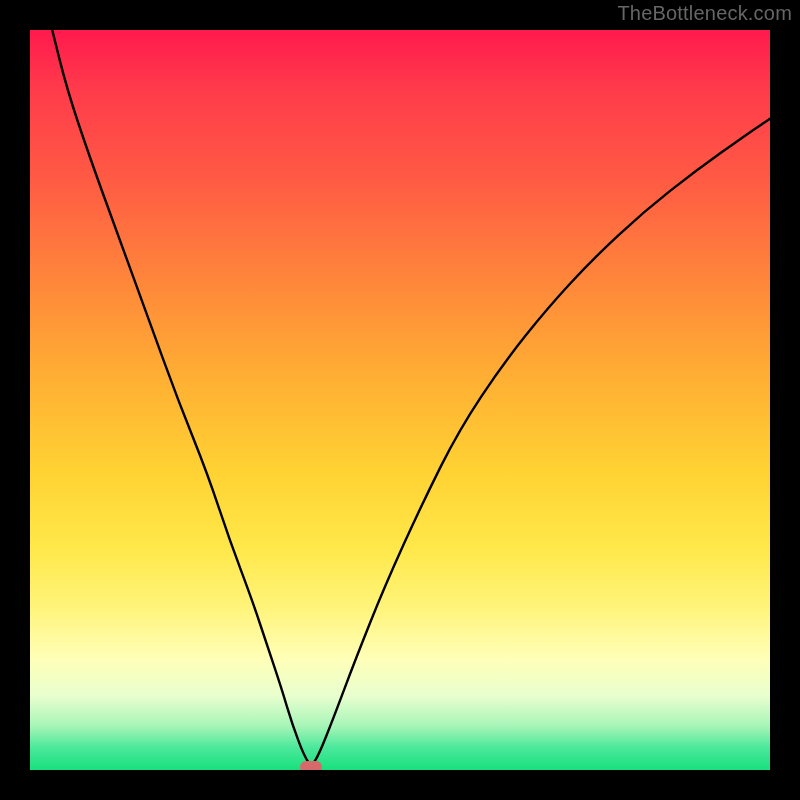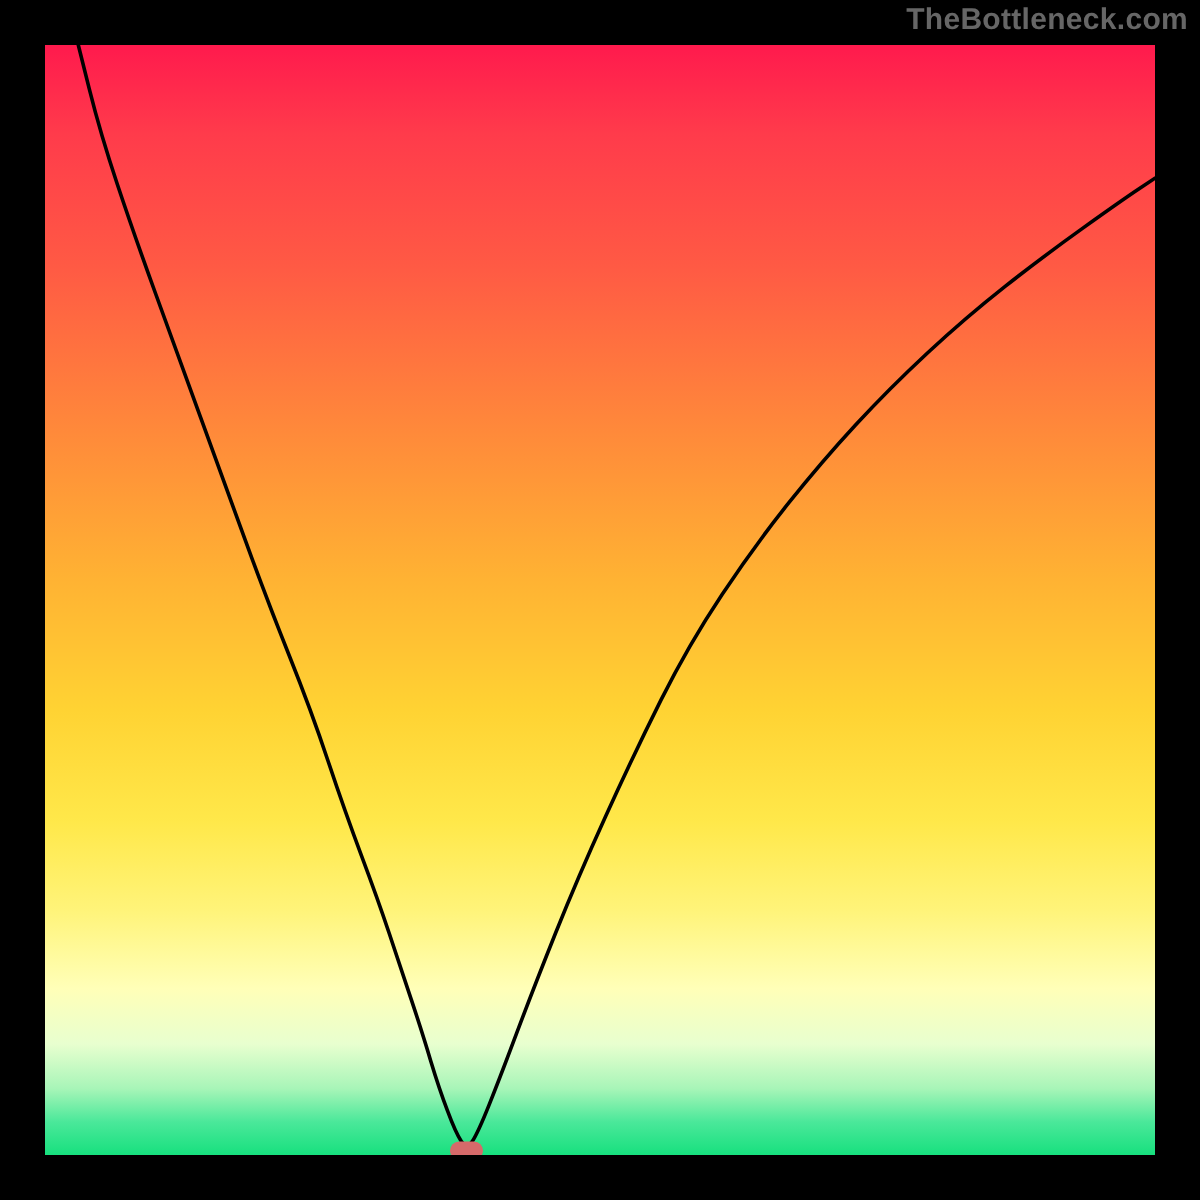--- a/index.html
+++ b/index.html
@@ -16,21 +16,21 @@
     width: 800px;
     height: 800px;
     background: #000;
   }
   .watermark {
     position: absolute;
     top: 2px;
     right: 8px;
     color: #666;
     font-size: 20px;
-    font-weight: 700;
+    font-weight: 400;
     letter-spacing: 0.2px;
     z-index: 10;
   }
   .plot-area {
     position: absolute;
     left: 30px;
     top: 30px;
     width: 740px;
     height: 740px;
     overflow: hidden;

